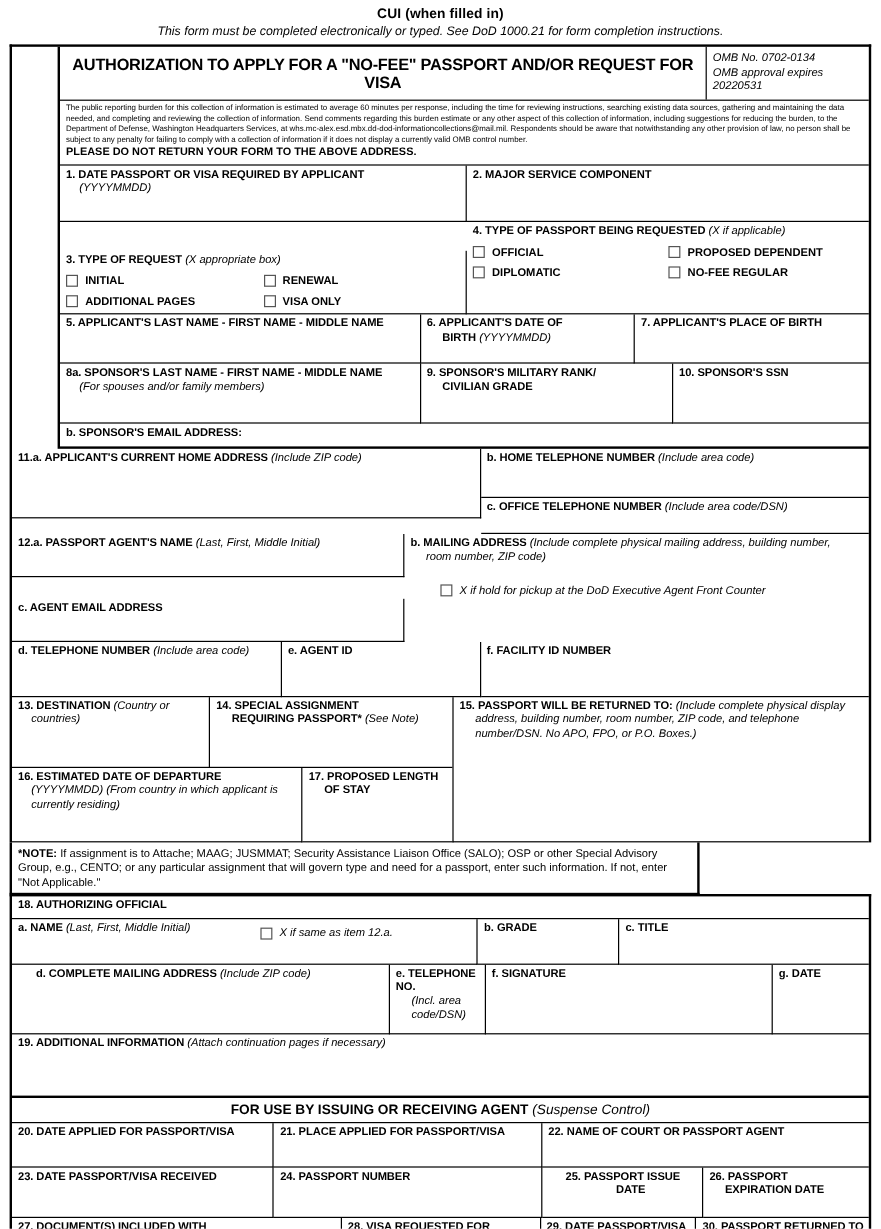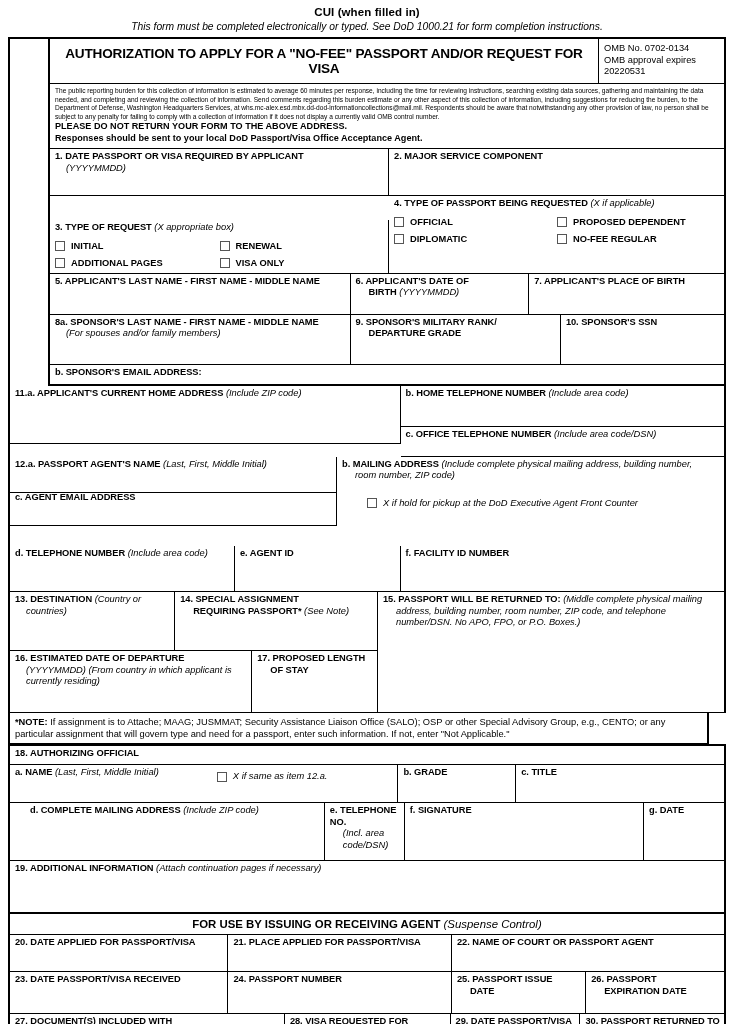--- a/index.html
+++ b/index.html
@@ -84,23 +84,24 @@
     display:flex;align-items:center;justify-content:center;
     font-size:13.6px;
     font-weight:bold;
     text-align:center;
     padding:7px 4px 7px 4px;
     border-right:1px solid #000;
     letter-spacing:-0.2px;
   }
   .omb{
     flex:0 0 117px;
+    font-style:italic;
     font-size:9.3px;
     line-height:11.6px;
-    padding:4px 3px 4px 5px;
+    padding:4px 13px 4px 5px;
   }
 
   
   .burden{
     font-size:6.6px;
     line-height:8.6px;
     padding:3px 5px 4px 5px;
     border-bottom:1px solid #000;
     text-align:left;
   }
@@ -129,21 +130,21 @@
 
   
   .note{
     font-size:9.3px;
     line-height:12px;
     padding:3px 5px 3px 5px;
     border-bottom:1px solid #000;
     border-left:2px solid #000;
     border-right:2px solid #000;
     box-sizing:border-box;
-    width:701px;
+    width:575px;
   }
   .note b{font-weight:bold;}
 </style>
 </head>
 <body>
 
 <div class="page">
 
   <div class="cui-top">CUI (when filled in)</div>
   <div class="typed-note">This form must be completed electronically or typed.  See DoD 1000.21 for form completion instructions.</div>
@@ -159,21 +160,20 @@
           <div class="omb">
             <div>OMB No. 0702-0134</div>
             <div>OMB approval expires</div>
             <div>20220531</div>
           </div>
         </div>
 
         <div class="burden">
           <span>The public reporting burden for this collection of information is estimated to average 60 minutes per response, including the time for reviewing instructions, searching existing data sources, gathering and maintaining the data needed, and completing and reviewing the collection of information. Send comments regarding this burden estimate or any other aspect of this collection of information, including suggestions for reducing the burden, to the Department of Defense, Washington Headquarters Services, at whs.mc-alex.esd.mbx.dd-dod-informationcollections@mail.mil. Respondents should be aware that notwithstanding any other provision of law, no person shall be subject to any penalty for failing to comply with a collection of information if it does not display a currently valid OMB control number.</span>
           <b>PLEASE DO NOT RETURN YOUR FORM TO THE ABOVE ADDRESS.</b>
-          <b>Responses should be sent to your local DoD Passport/Visa Office Acceptance Agent.</b>
         </div>
 
         <div class="row">
           <div class="cell" style="flex:0 0 50.3%;height:47px;">
             <div class="lbl"><span>1. DATE PASSPORT OR VISA REQUIRED BY APPLICANT</span>
               <span class="ind it">(YYYYMMDD)</span></div>
           </div>
           <div class="cell last" style="flex:1 1 auto;">
             <div class="lbl">2. MAJOR SERVICE COMPONENT</div>
           </div>
@@ -260,21 +260,21 @@
           </div>
         </div>
 
         <div class="row">
           <div class="cell" style="flex:0 0 44.6%;height:50px;">
             <div class="lbl"><span>8a. SPONSOR'S LAST NAME - FIRST NAME - MIDDLE NAME</span>
               <span class="ind it">(For spouses and/or family members)</span></div>
           </div>
           <div class="cell" style="flex:0 0 31.2%;">
             <div class="lbl"><span>9. SPONSOR'S MILITARY RANK/</span>
-              <span class="ind2">DEPARTURE GRADE</span></div>
+              <span class="ind2">CIVILIAN GRADE</span></div>
           </div>
           <div class="cell last" style="flex:1 1 auto;">
             <div class="lbl">10. SPONSOR'S SSN</div>
           </div>
         </div>
 
         <div class="row">
           <div class="cell last" style="flex:1 1 auto;height:21px;border-bottom:2px solid #000;">
             <div class="lbl">b. SPONSOR'S EMAIL ADDRESS:</div>
           </div>
@@ -310,21 +310,21 @@
           <span class="it">(Include complete physical mailing address, building number,</span>
           <span class="ind2 it">room number, ZIP code)</span></div>
         <div class="ckrow" style="margin-top:16px;padding-left:25px;">
           <span class="ckbox"></span>
           <span class="cklabel it" style="font-size:9.4px;">X if hold for pickup at the DoD Executive Agent Front Counter</span>
         </div>
       </div>
     </div>
 
     <div class="row" style="margin-top:-36px;">
-      <div class="cell" style="flex:0 0 45.8%;height:36px;margin-top:16px;">
+      <div class="cell" style="flex:0 0 45.8%;height:36px;margin-top:36px;">
         <div class="lbl">c. AGENT EMAIL ADDRESS</div>
       </div>
       <div class="cell last" style="flex:1 1 auto;border-bottom:1px solid #000;border-right:none;visibility:hidden;height:36px;margin-top:36px;"></div>
     </div>
 
     <div class="row">
       <div class="cell" style="flex:0 0 31.5%;height:46px;">
         <div class="lbl"><span>d. TELEPHONE NUMBER</span>
           <span class="it">(Include area code)</span></div>
       </div>
@@ -357,21 +357,21 @@
               <span class="ind it">currently residing)</span></div>
           </div>
           <div class="cell nr" style="flex:1 1 auto;">
             <div class="lbl"><span>17. PROPOSED LENGTH</span>
               <span class="ind2">OF STAY</span></div>
           </div>
         </div>
       </div>
       <div class="cell last" style="flex:1 1 auto;border-left:1px solid #000;">
         <div class="lbl"><span>15. PASSPORT WILL BE RETURNED TO:</span>
-          <span class="it">(Middle complete physical mailing</span>
+          <span class="it">(Include complete physical display</span>
           <span class="ind2 it">address, building number, room number, ZIP code, and telephone</span>
           <span class="ind2 it">number/DSN. No APO, FPO, or P.O. Boxes.)</span></div>
       </div>
     </div>
 
   </div>
 
   <div class="note">
     <b>*NOTE:</b>
     <span>If assignment is to Attache; MAAG; JUSMMAT; Security Assistance Liaison Office (SALO); OSP or other Special Advisory Group, e.g., CENTO; or any particular assignment that will govern type and need for a passport, enter such information. If not, enter "Not Applicable."</span>
@@ -448,21 +448,21 @@
       </div>
     </div>
 
     <div class="row">
       <div class="cell" style="flex:0 0 30.6%;height:42px;">
         <div class="lbl">23. DATE PASSPORT/VISA RECEIVED</div>
       </div>
       <div class="cell" style="flex:0 0 31.3%;">
         <div class="lbl">24. PASSPORT NUMBER</div>
       </div>
-      <div class="cell" style="flex:0 0 18.8%;">
+      <div class="cell" style="flex:0 0 18.8%;text-align:center;">
         <div class="lbl"><span>25. PASSPORT ISSUE</span>
           <span class="ind2">DATE</span></div>
       </div>
       <div class="cell last" style="flex:1 1 auto;">
         <div class="lbl"><span>26. PASSPORT</span>
           <span class="ind2">EXPIRATION DATE</span></div>
       </div>
     </div>
 
     <div class="row">

